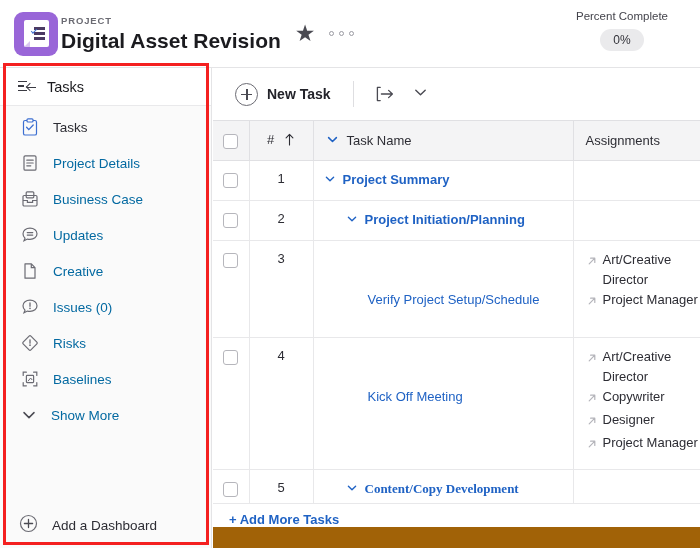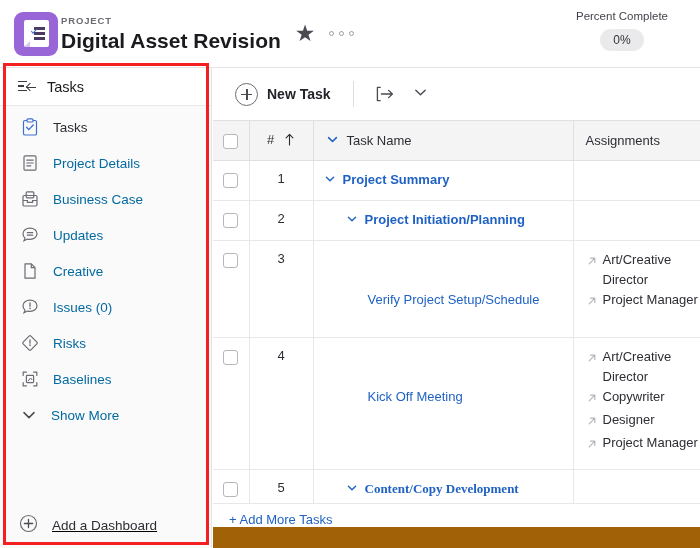--- a/index.html
+++ b/index.html
@@ -95,21 +95,21 @@
   .sb-item {
     display:flex; align-items:center; height:36px; padding-left:20px; cursor:pointer;
   }
   .sb-item .ico { width:20px; height:20px; flex:0 0 auto; display:block; }
   .sb-item .lbl { font-size:13.5px; color:#0369a1; margin-left:13px; white-space:nowrap; }
   .sb-item.active .lbl { color:#2d2d34; }
   .sb-item .chev { width:18px; height:18px; flex:0 0 auto; }
 
   .sb-bottom {
     flex:0 0 auto; height:46px; display:flex; align-items:center;
-    padding-left:18px; cursor:pointer; background:#fafafa;text-decoration:underline;
+    padding-left:18px; cursor:pointer; background:#fafafa;
   }
   .sb-bottom .lbl { font-size:13.5px; color:#2d2d34; margin-left:13px; }
 
   .red-box {
     position:absolute; left:3px; top:63px; width:206px; height:482px;
     border:3px solid #f42020; pointer-events:none; z-index:40;
   }
 
   
   .main {
@@ -170,21 +170,21 @@
 
   .taskname { color:#1f62c4; font-size:13px; font-weight:700; line-height:18px; }
   .taskname.leaf { font-weight:400;margin-top:40px; }
   .name-row { display:flex; align-items:flex-start; }
   .name-row .tchev { flex:0 0 auto; margin-right:7px; margin-top:2px; }
   .asg-line { display:flex; align-items:flex-start; line-height:20px; }
   .asg-line .aico { flex:0 0 auto; margin-top:3px; margin-right:5px; }
   .asg-line .atxt { font-size:13px; color:#2d2d34; line-height:20px; }
 
   .addmore {
-    padding:8px 0 0 16px; font-size:13px; font-weight:400; color:#1f62c4;
+    padding:8px 0 0 16px; font-size:13px; font-weight:700; color:#1f62c4;
     cursor:pointer; background:#fff;
   }
   .grid-wrap { flex:1 1 auto; overflow:hidden; position:relative; }
 </style>
 </head>
 <body>
 
 <div class="app">
 
   <div class="header">

